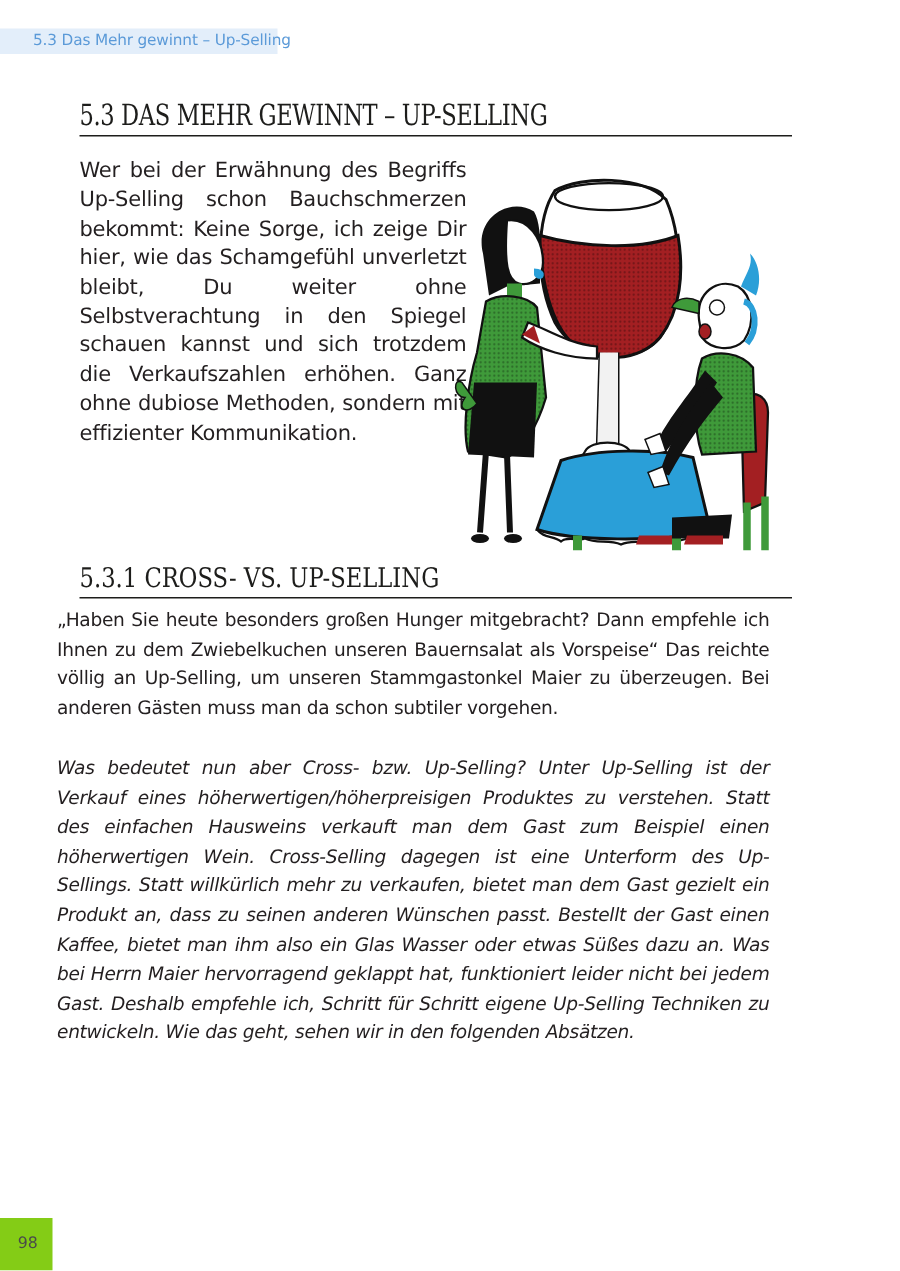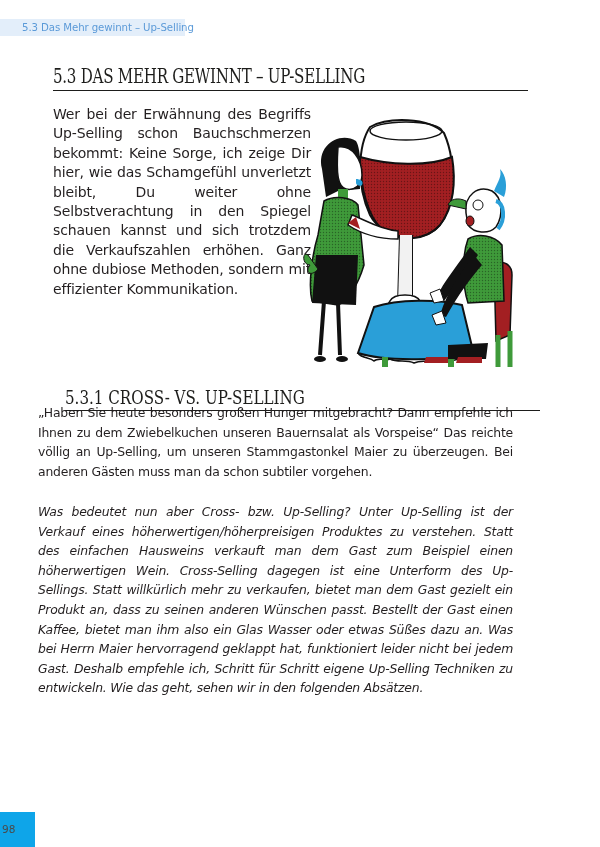--- a/index.html
+++ b/index.html
@@ -35,22 +35,22 @@
   .h2 span { display: inline-block; transform: scaleX(0.84); transform-origin: left center; white-space: nowrap; }
   .para {
     position: absolute; left: 38px; width: 475px;
     font-size: 12.4px; line-height: 19.6px; text-align: justify;
     letter-spacing: -0.2px; word-spacing: 0px;
   }
   .p1 { top: 403px; }
   .p2 { top: 502px; font-style: italic; }
   .page-number {
     position: absolute; left: 0; top: 812px; width: 35px; height: 35px;
-    background: #0ea5e9; color: #4a4a4a; font-size: 10.5px;
-    line-height: 35px; text-align: left; padding-left: 2px; box-sizing: border-box;
+    background: #84cc16; color: #4a4a4a; font-size: 10.5px;
+    line-height: 35px; text-align: center; padding-left: 2px; box-sizing: border-box;
   }
 </style>
 </head>
 <body>
 
 <div class="running-head">5.3 Das Mehr gewinnt – Up-Selling</div>
 
 <h1 class="h1" style="margin:0;font-weight:normal;">
   <span>5.3 DAS MEHR GEWINNT – UP-SELLING</span>
 </h1>
@@ -114,20 +114,20 @@
       <path d="M176 150 C164 166 150 184 142 210 L148 212 C160 190 172 174 184 160 Z" fill="#111"></path>
       <path d="M132 188 L142 184 L146 196 L136 198 Z" fill="#fff" stroke="#111" stroke-width="1"></path>
       <path d="M134 210 L144 206 L148 218 L138 220 Z" fill="#fff" stroke="#111" stroke-width="1"></path>
       <path d="M150 240 L190 238 L188 254 L150 254 Z" fill="#111"></path>
       <path d="M128 252 L150 252 L150 258 L126 258 Z" fill="#a31f22"></path>
       <path d="M160 252 L184 252 L184 258 L158 258 Z" fill="#a31f22"></path>
     </g>
   </svg>
 </div>
 
-<h2 class="h2" style="margin:12px;font-weight:normal;">
+<h2 class="h2" style="margin:0;font-weight:normal;">
   <span>5.3.1 CROSS- VS. UP-SELLING</span>
 </h2>
 
 <p class="para p1" style="margin:0;">„Haben Sie heute besonders großen Hunger mitgebracht? Dann empfehle ich Ihnen zu dem Zwiebelkuchen unseren Bauernsalat als Vorspeise“ Das reichte völlig an Up-Selling, um unseren Stammgastonkel Maier zu überzeugen. Bei anderen Gästen muss man da schon subtiler vorgehen.</p>
 <p class="para p2" style="margin:0;">Was bedeutet nun aber Cross- bzw. Up-Selling? Unter Up-Selling ist der Verkauf eines höherwertigen/höherpreisigen Produktes zu verstehen. Statt des einfachen Hausweins verkauft man dem Gast zum Beispiel einen höherwertigen Wein. Cross-Selling dagegen ist eine Unterform des Up-Sellings. Statt willkürlich mehr zu verkaufen, bietet man dem Gast gezielt ein Produkt an, dass zu seinen anderen Wünschen passt. Bestellt der Gast einen Kaffee, bietet man ihm also ein Glas Wasser oder etwas Süßes dazu an. Was bei Herrn Maier hervorragend geklappt hat, funktioniert leider nicht bei jedem Gast. Deshalb empfehle ich, Schritt für Schritt eigene Up-Selling Techniken zu entwickeln. Wie das geht, sehen wir in den folgenden Absätzen.</p>
 
 <div class="page-number">98</div>
 
 </body></html>

